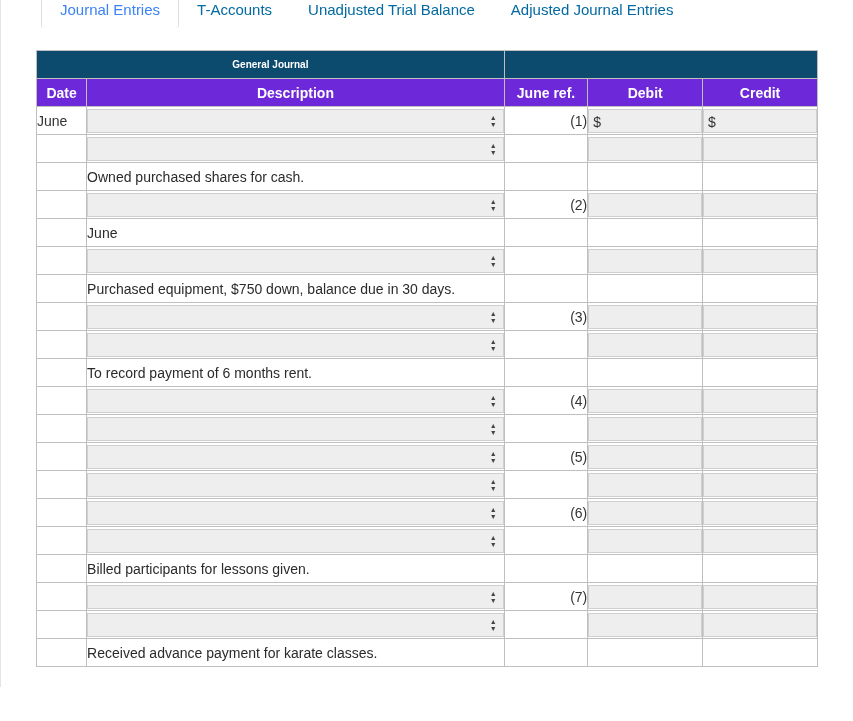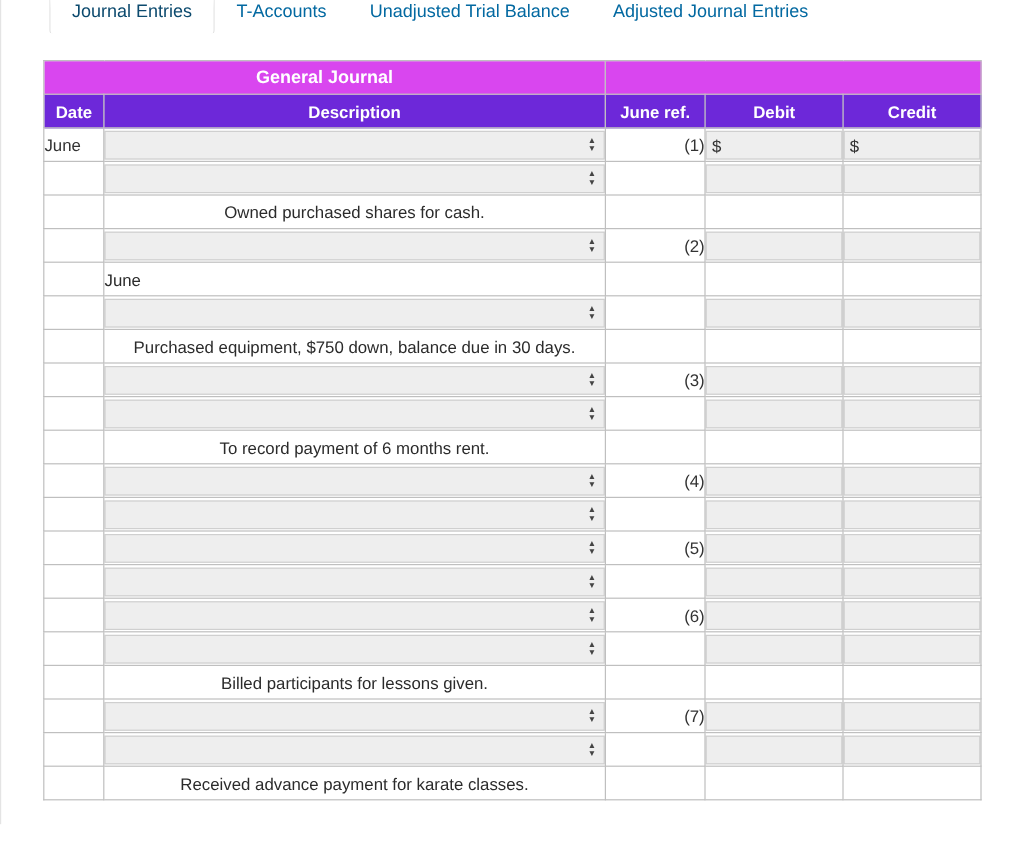--- a/index.html
+++ b/index.html
@@ -26,60 +26,60 @@
     height: 28px;
     line-height: 20px;
     color: #0369a1;
     font-size: 15px;
     cursor: pointer;
   }
   .tab.active {
     border: 1px solid #ddd;
     border-top: none;
     border-bottom: none;
-    color: #0c4a6e;
+    color: #3b82f6;
     border-radius: 0 0 3px 3px;
   }
   .journal-wrap {
     padding: 22px 35px 0 35px;
   }
   table.journal {
     border-collapse: collapse;
     width: 782px;
     table-layout: fixed;
   }
   table.journal th, table.journal td {
     border: 1px solid #bfbfbf;
     padding: 0;
     height: 28px;
     vertical-align: middle;
   }
   th.title {
-    background: #d946ef;
+    background: #0c4a6e;
     color: #fff;
     font-weight: 700;
     height: 26px;
-    font-size: 15px;
+    font-size: 10px;
   }
   th.colhead {
     background: #6d28d9;
     color: #fff;
     font-weight: 700;
     font-size: 14px;
     text-align: center;
     height: 26px;
   }
   col.date { width: 48px; }
   col.desc { width: 400px; }
   col.postref { width: 80px; }
   col.debit { width: 110px; }
   col.credit { width: 110px; }
   td { font-size: 14px; }
   td.date-cell { padding-left: 6px; }
-  td.desc-plain { padding: 4px 8px; color: #2b2b2b; text-align: center; }
+  td.desc-plain { padding: 4px 8px; color: #2b2b2b; }
   td.desc-indent { padding: 4px 8px 4px 28px; color: #2b2b2b; }
   td.desc-select { padding: 2px; }
   .sel {
     display: flex;
     align-items: center;
     justify-content: flex-end;
     background: #eeeeee;
     border: 1px solid #cfcfcf;
     height: 24px;
     padding-right: 6px;

